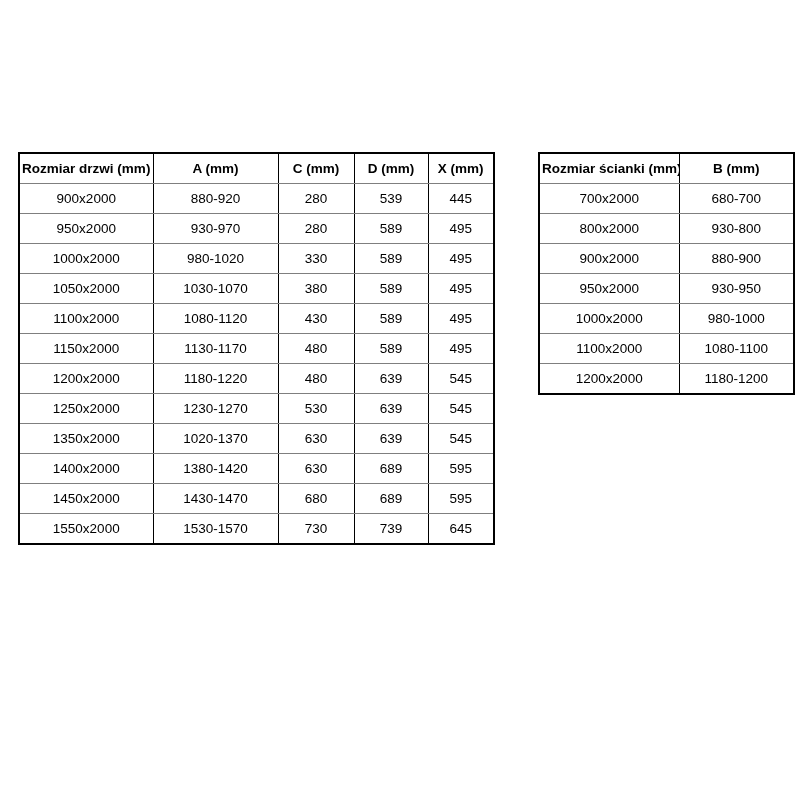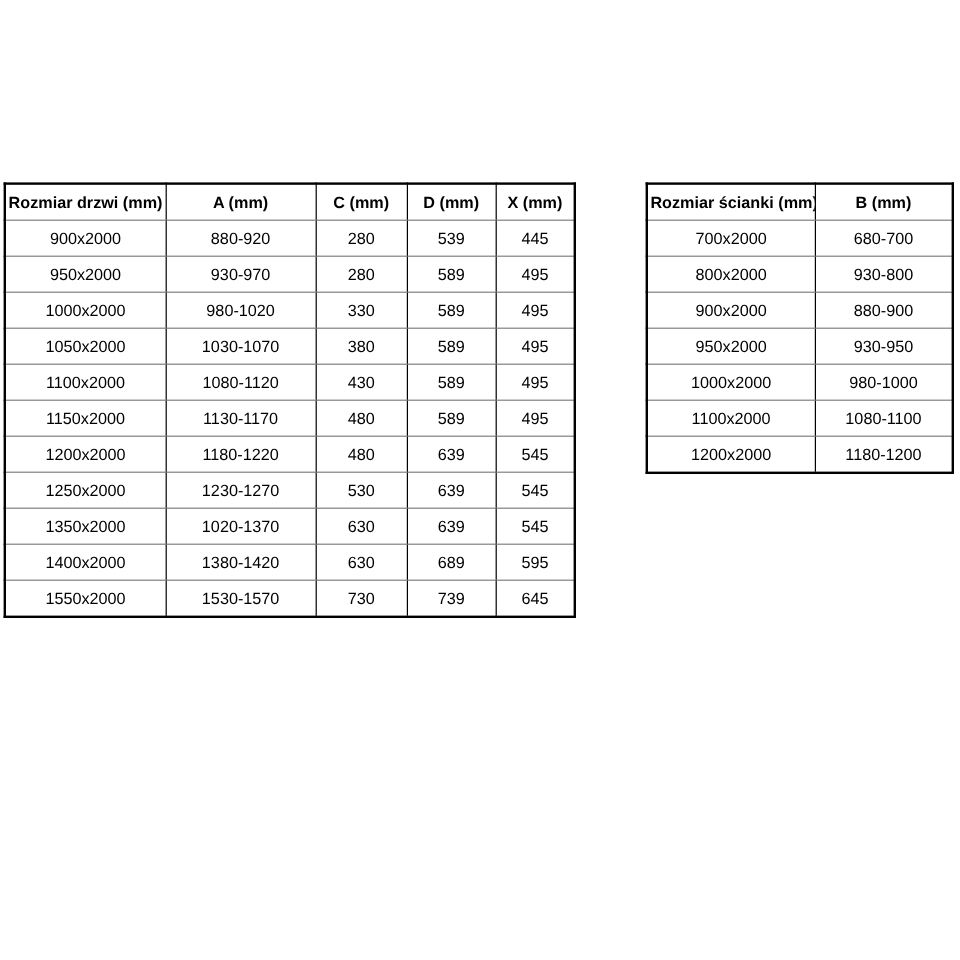--- a/index.html
+++ b/index.html
@@ -35,21 +35,21 @@
     overflow: hidden;
     white-space: nowrap;
     border-left: 1px solid #000000;
     border-right: 1px solid #000000;
     border-top: 1px solid #7f7f7f;
     border-bottom: 1px solid #7f7f7f;
   }
   table.spec-table th {
     font-weight: bold;
   }
-  #door-table { left: 3px;   top: 152px; width: 475px; }
+  #door-table { left: 18px;   top: 152px; width: 475px; }
   #wall-table { left: 538px; top: 152px; width: 255px; }
 </style>
 </head>
 <body>
 
 <div class="canvas">
 
   <table id="door-table" class="spec-table">
     <colgroup>
       <col style="width:134px">
@@ -132,20 +132,27 @@
           <td>545</td>
         </tr>
         <tr>
           <td>1400x2000</td>
           <td>1380-1420</td>
           <td>630</td>
           <td>689</td>
           <td>595</td>
         </tr>
         <tr>
+          <td>1450x2000</td>
+          <td>1430-1470</td>
+          <td>680</td>
+          <td>689</td>
+          <td>595</td>
+        </tr>
+        <tr>
           <td>1550x2000</td>
           <td>1530-1570</td>
           <td>730</td>
           <td>739</td>
           <td>645</td>
         </tr>
       </tbody>
   </table>
 
   <table id="wall-table" class="spec-table">

